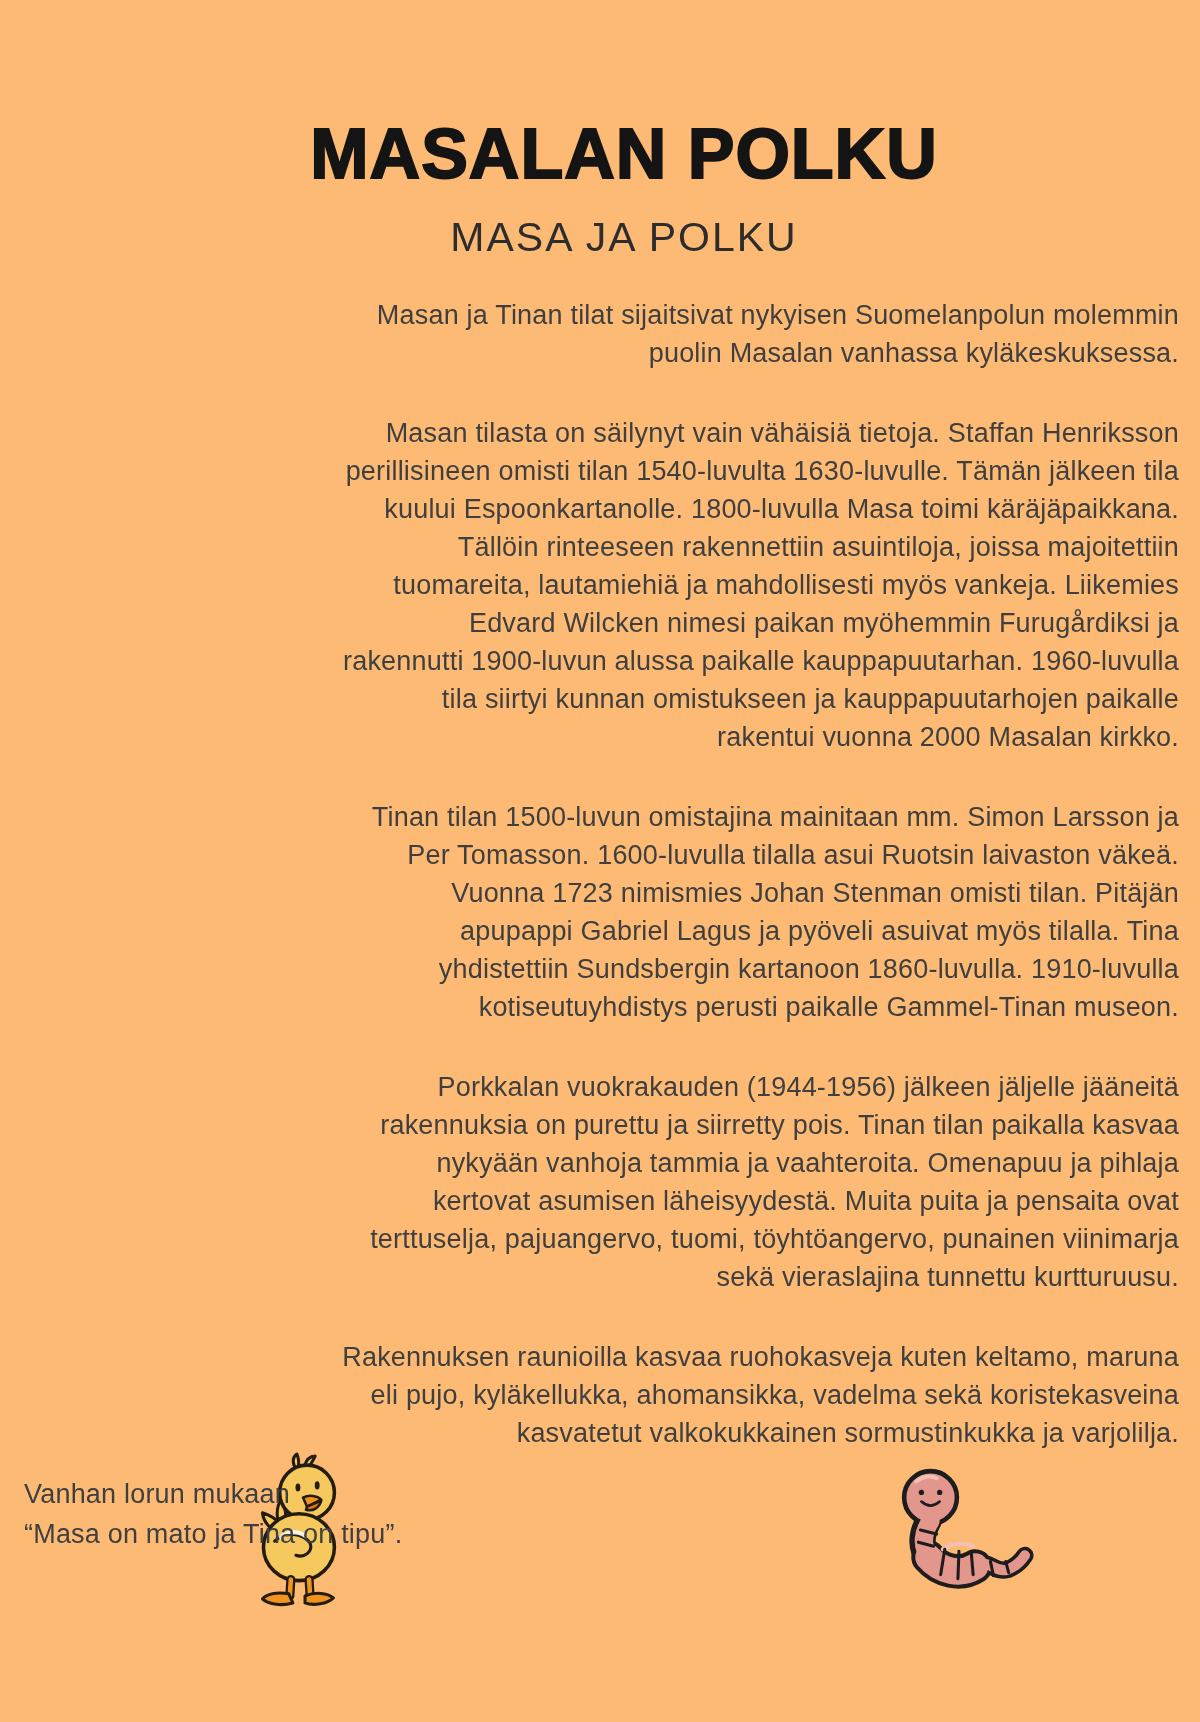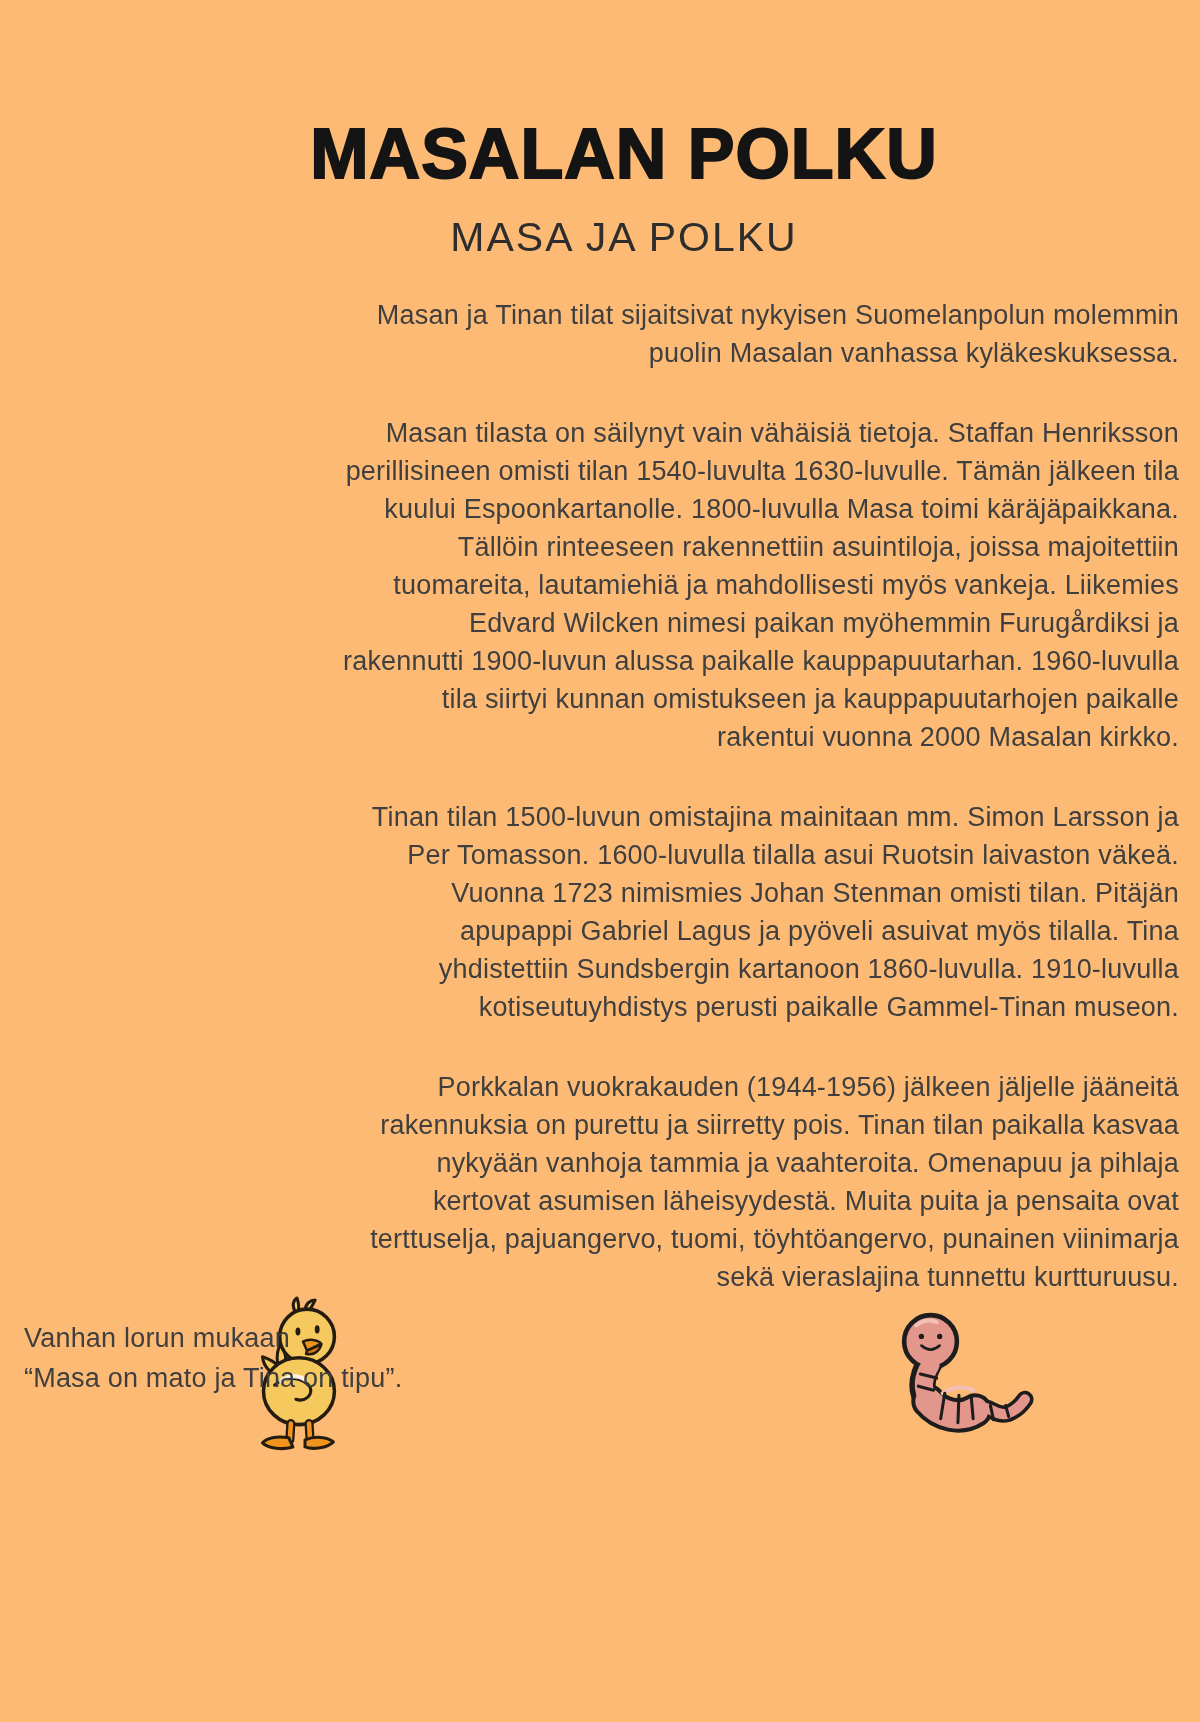--- a/index.html
+++ b/index.html
@@ -63,20 +63,21 @@
 <div class="page">
 
   <h1 class="title">MASALAN POLKU</h1>
   <div class="subtitle">MASA JA POLKU</div>
 
   <div class="body-text">
     <p class="para">Masan ja Tinan tilat sijaitsivat nykyisen Suomelanpolun molemmin<br>puolin Masalan vanhassa kyläkeskuksessa.</p>
     <p class="para">Masan tilasta on säilynyt vain vähäisiä tietoja. Staffan Henriksson<br>perillisineen omisti tilan 1540-luvulta 1630-luvulle. Tämän jälkeen tila<br>kuului Espoonkartanolle. 1800-luvulla Masa toimi käräjäpaikkana.<br>Tällöin rinteeseen rakennettiin asuintiloja, joissa majoitettiin<br>tuomareita, lautamiehiä ja mahdollisesti myös vankeja. Liikemies<br>Edvard Wilcken nimesi paikan myöhemmin Furugårdiksi ja<br>rakennutti 1900-luvun alussa paikalle kauppapuutarhan. 1960-luvulla<br>tila siirtyi kunnan omistukseen ja kauppapuutarhojen paikalle<br>rakentui vuonna 2000 Masalan kirkko.</p>
     <p class="para">Tinan tilan 1500-luvun omistajina mainitaan mm. Simon Larsson ja<br>Per Tomasson. 1600-luvulla tilalla asui Ruotsin laivaston väkeä.<br>Vuonna 1723 nimismies Johan Stenman omisti tilan. Pitäjän<br>apupappi Gabriel Lagus ja pyöveli asuivat myös tilalla. Tina<br>yhdistettiin Sundsbergin kartanoon 1860-luvulla. 1910-luvulla<br>kotiseutuyhdistys perusti paikalle Gammel-Tinan museon.</p>
     <p class="para">Porkkalan vuokrakauden (1944-1956) jälkeen jäljelle jääneitä<br>rakennuksia on purettu ja siirretty pois. Tinan tilan paikalla kasvaa<br>nykyään vanhoja tammia ja vaahteroita. Omenapuu ja pihlaja<br>kertovat asumisen läheisyydestä. Muita puita ja pensaita ovat<br>terttuselja, pajuangervo, tuomi, töyhtöangervo, punainen viinimarja<br>sekä vieraslajina tunnettu kurtturuusu.</p>
+    <p class="para">Rakennuksen raunioilla kasvaa ruohokasveja kuten keltamo, maruna<br>eli pujo, kyläkellukka, ahomansikka, vadelma sekä koristekasveina<br>kasvatetut valkokukkainen sormustinkukka ja varjolilja.</p>
   </div>
 
   <div class="footer">
 
     <svg class="chick-svg" width="102" height="154" viewBox="0 0 100 152" xmlns="http://www.w3.org/2000/svg">
       <g stroke="#241c10" stroke-linejoin="round" stroke-linecap="round">
         <g>
           <path d="M43,15 C39,8 40,3 44,0 C46,5 46,11 45,15 Z" fill="#F6C95F" stroke-width="3"></path>
           <path d="M51,13 C53,6 57,2 62,2 C60,7 56,12 54,16 Z" fill="#F6C95F" stroke-width="3"></path>
         </g>

